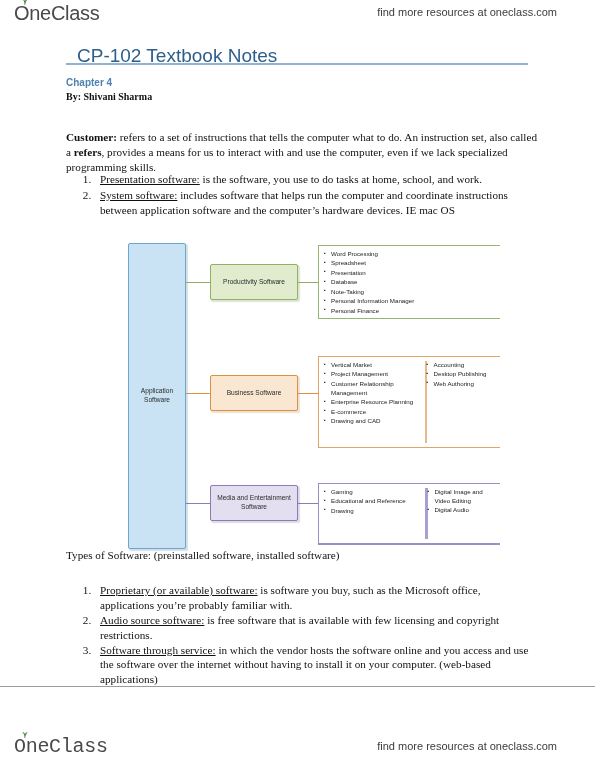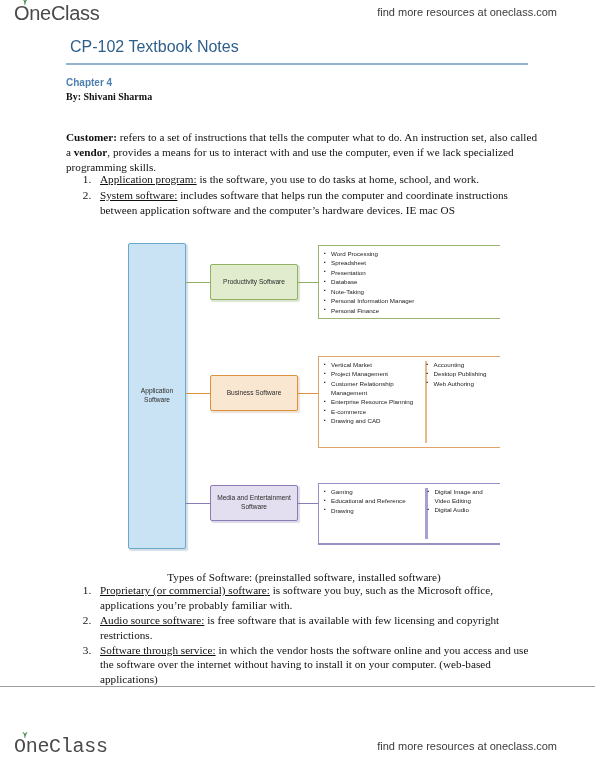--- a/index.html
+++ b/index.html
@@ -45,24 +45,24 @@
     font-family: "Liberation Sans", sans-serif;
     font-size: 11px;
     color: #3c3c3c;
   }
 
   
   .doc-title {
     position: absolute;
     left: 66px; top: 34px;
     font-family: "Liberation Sans", sans-serif;
-    font-size: 16px;
+    font-size: 19px;
     font-weight: normal;
     color: #2e5f8a;
-    margin: 4px;
+    margin: 11px;
   }
   .title-rule {
     position: absolute;
     left: 66px; top: 63px;
     width: 462px; height: 1.5px;
     background: #8fb3d1;
   }
 
   
   .chapter-label {
@@ -100,21 +100,21 @@
     list-style-position: outside;
   }
   ol.num-list > li {
     margin-bottom: 1px;
     padding-left: 6px;
   }
   ol.num-list > li::marker { font-size: 11.2px; }
   .u { text-decoration: underline; }
 
   #list-software { top: 172px; width: 470px; }
-  #types-line { top: 559px; text-align: center; }
+  #types-line { top: 537px; }
   #list-types  { top: 583px; width: 470px; }
   #list-types > li { margin-bottom: 0px; }
 
   
   .diagram {
     position: absolute;
     left: 128px; top: 243px;
     width: 380px; height: 310px;
   }
   .app-col {
@@ -285,26 +285,26 @@
   <div class="header-tagline">find more resources at oneclass.com</div>
 </div>
 
 <h1 class="doc-title">CP-102 Textbook Notes</h1>
 <div class="title-rule"></div>
 
 <div class="chapter-label">Chapter 4</div>
 <div class="author-line">By: Shivani Sharma</div>
 
 <p class="body-block" id="intro-para">
-  <b>Customer:</b><span> refers to a set of instructions that tells the computer what to do. An instruction set, also called a </span><b>vendor</b><span>, provides a means for us to interact with and use the computer, even if we lack specialized programming skills.</span>
+  <b>Customer:</b><span> refers to a set of instructions that tells the computer what to do. An instruction set, also called a </span><b>refers</b><span>, provides a means for us to interact with and use the computer, even if we lack specialized programming skills.</span>
 </p>
 
 <ol class="body-block num-list" id="list-software">
   <li>
-    <span class="u">Application program:</span><span> is the software, you use to do tasks at home, school, and work.</span>
+    <span class="u">Presentation software:</span><span> is the software, you use to do tasks at home, school, and work.</span>
   </li>
   <li>
     <span class="u">System software:</span><span> includes software that helps run the computer and coordinate instructions between application software and the computer’s hardware devices. IE mac OS</span>
   </li>
 </ol>
 
 <div class="diagram">
 
   <div class="app-col">
     <span>Application Software</span>
@@ -366,21 +366,21 @@
       <li>Digital Image and Video Editing</li>
       <li>Digital Audio</li>
     </ul>
   </div>
 </div>
 
 <p class="body-block" id="types-line">Types of Software:  (preinstalled software, installed software)</p>
 
 <ol class="body-block num-list" id="list-types">
   <li>
-    <span class="u">Proprietary (or commercial) software:</span><span> is software you buy, such as the Microsoft office, applications you’re probably familiar with.</span>
+    <span class="u">Proprietary (or available) software:</span><span> is software you buy, such as the Microsoft office, applications you’re probably familiar with.</span>
   </li>
   <li>
     <span class="u">Audio source software:</span><span> is free software that is available with few licensing and copyright restrictions.</span>
   </li>
   <li>
     <span class="u">Software through service:</span><span> in which the vendor hosts the software online and you access and use the software over the internet without having to install it on your computer. (web-based applications)</span>
   </li>
 </ol>
 
 <div class="footer-rule"></div>

